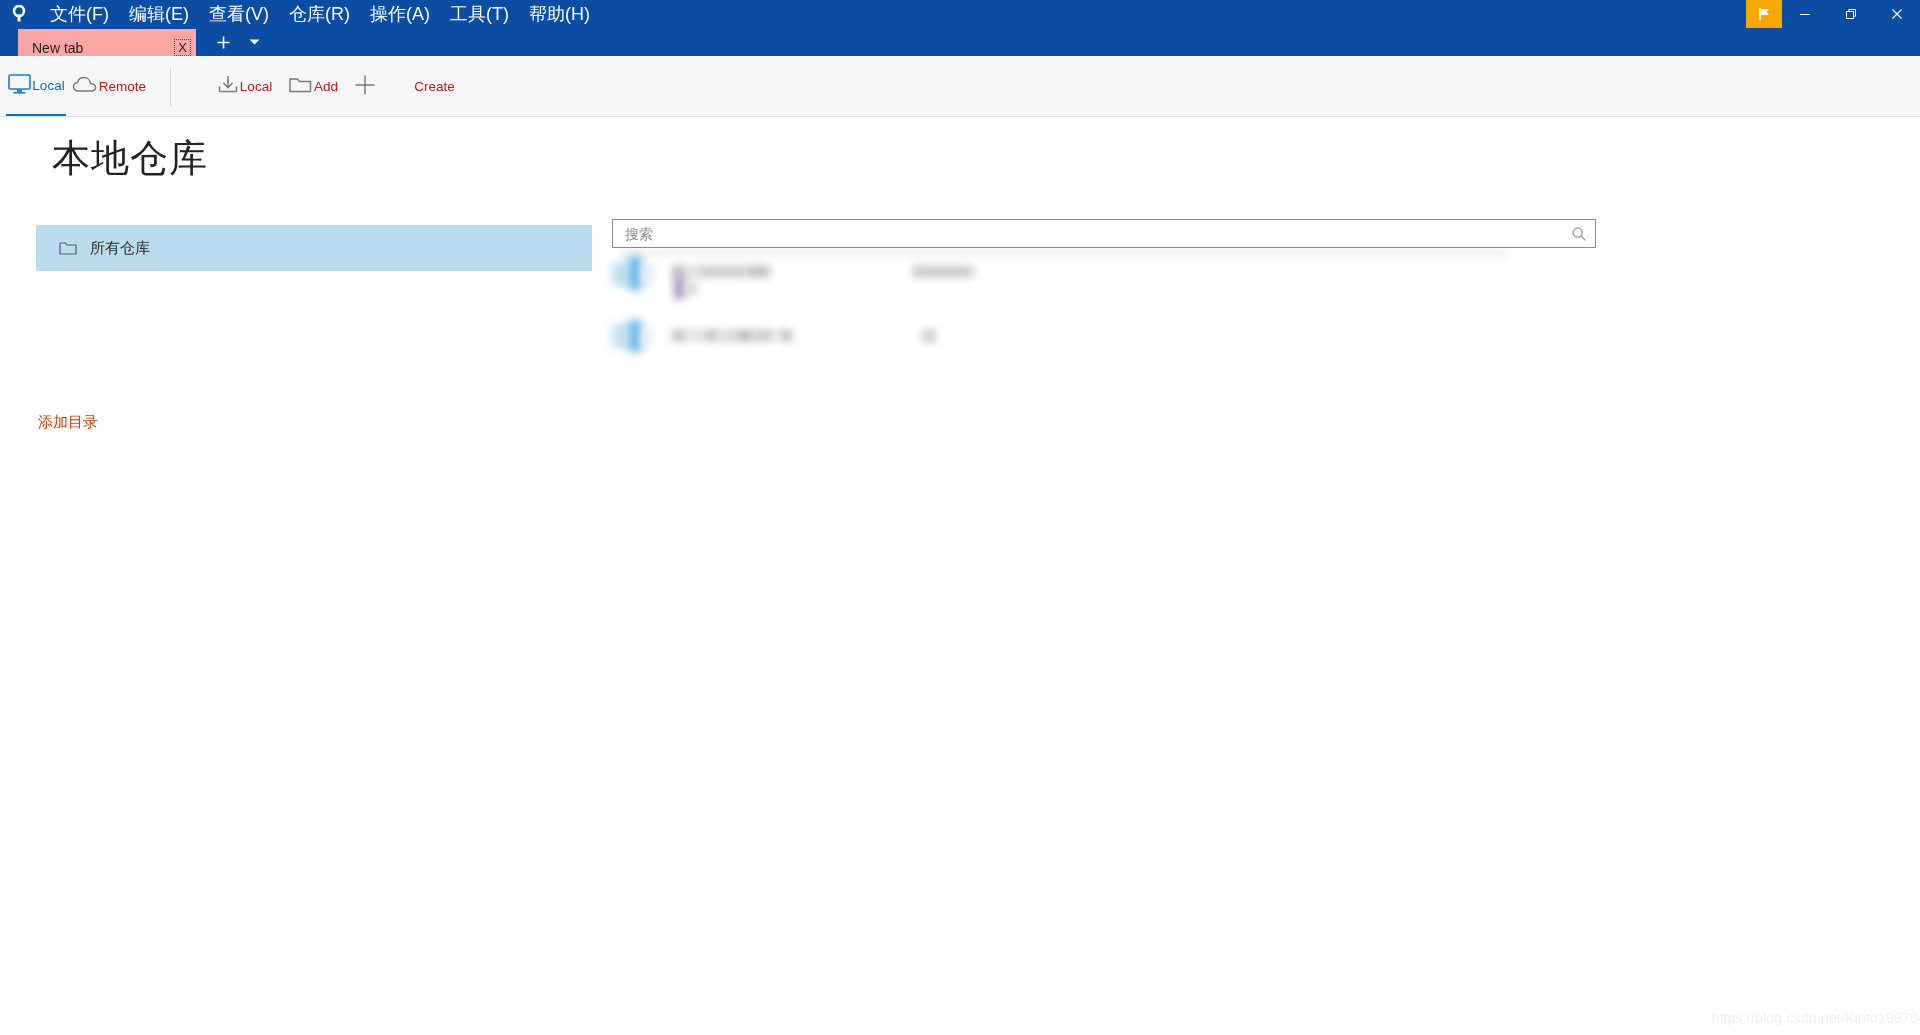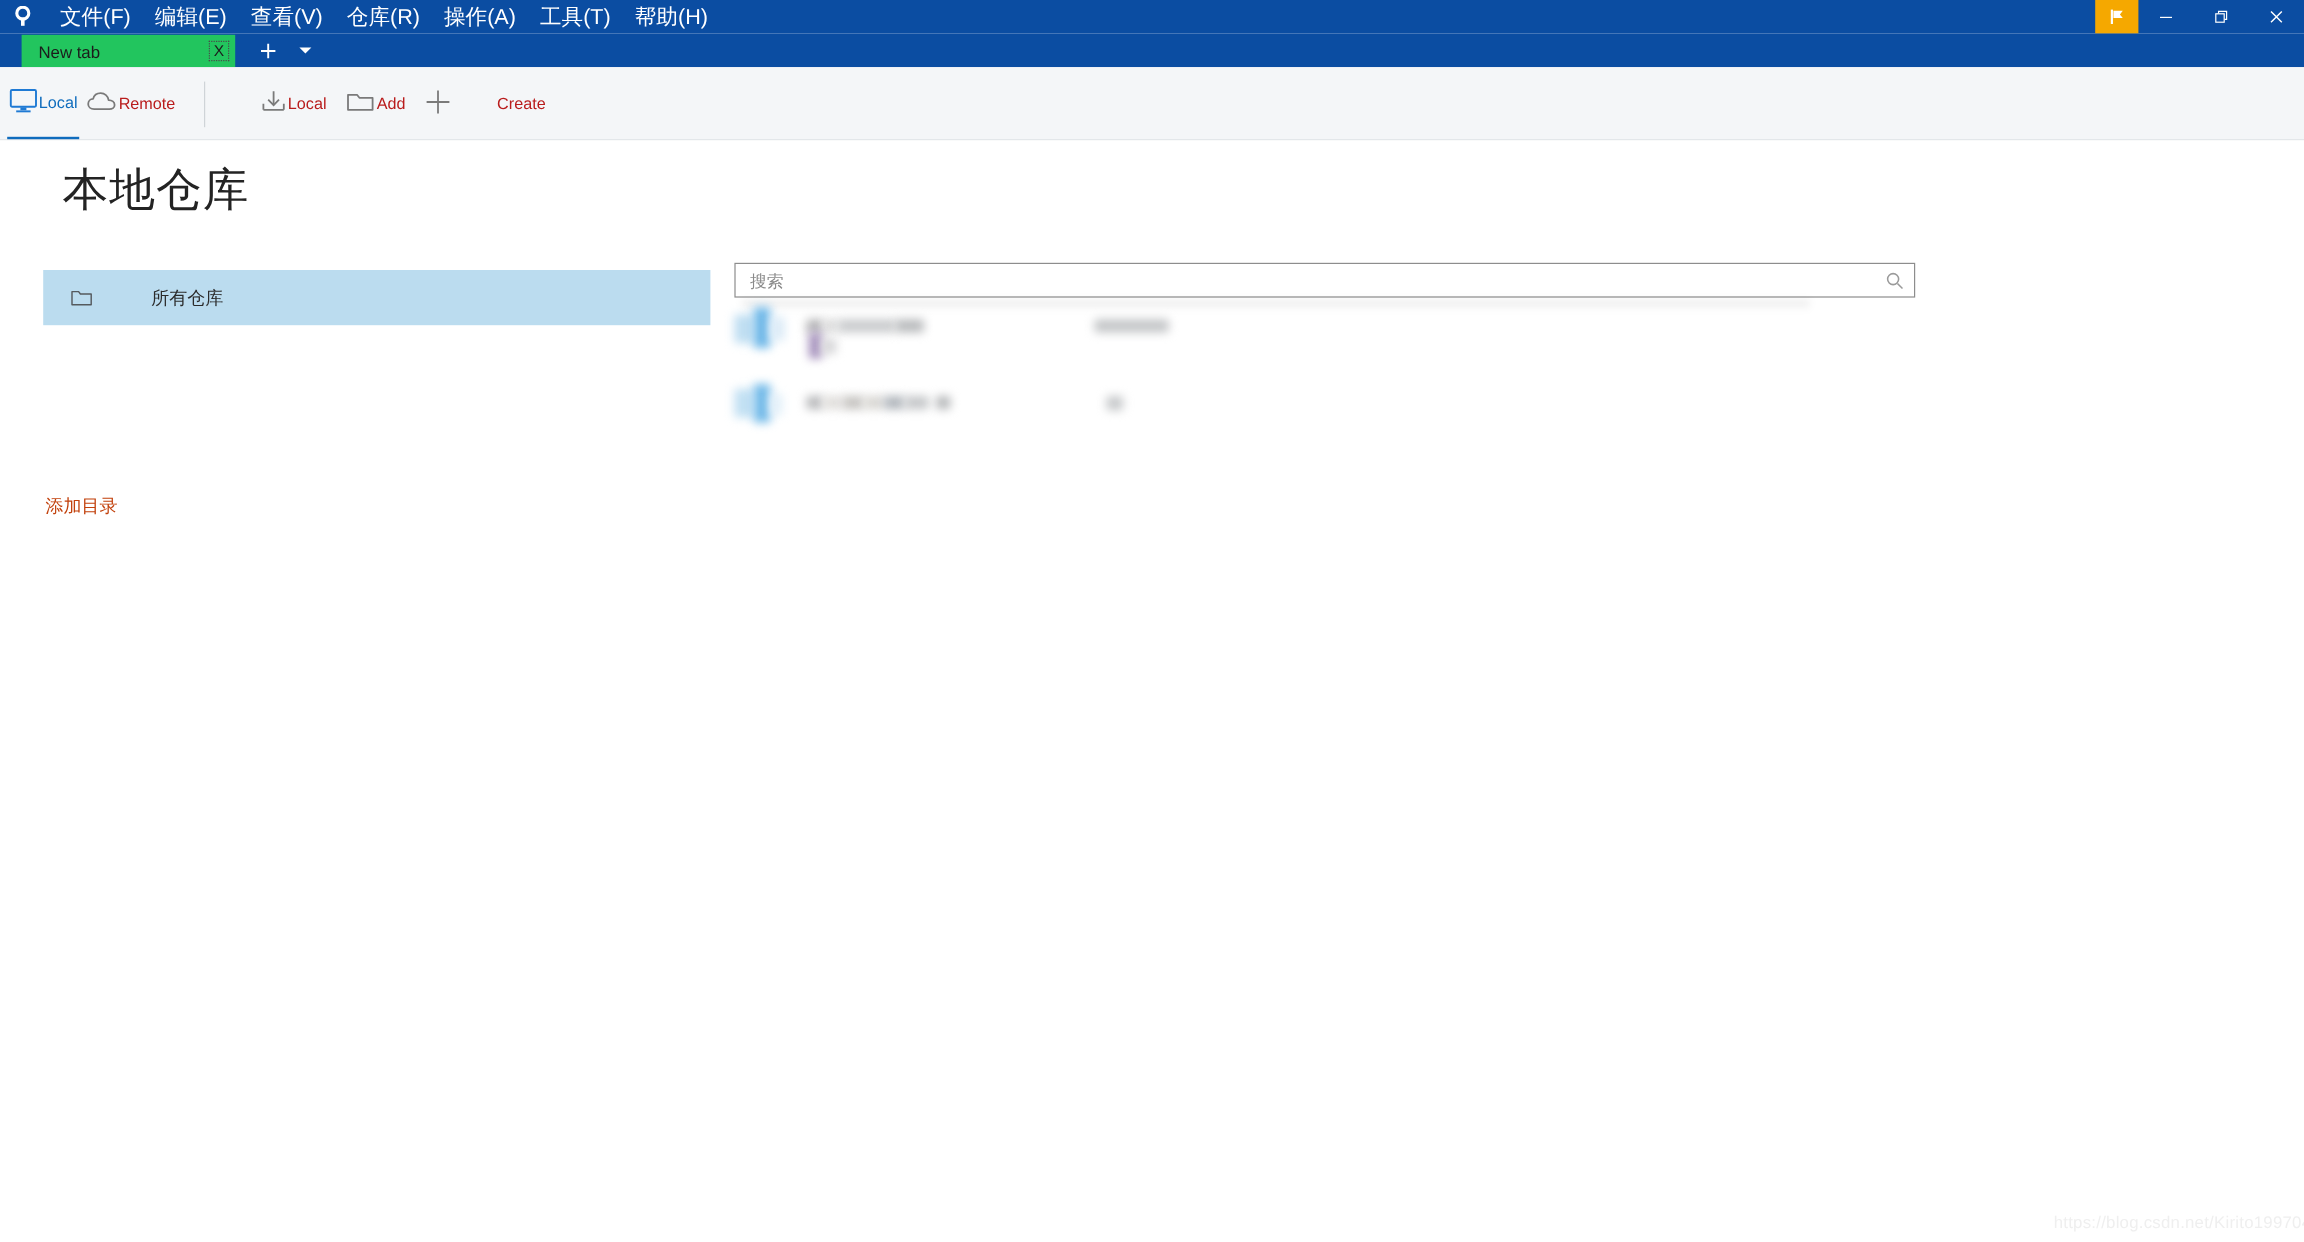--- a/index.html
+++ b/index.html
@@ -87,23 +87,23 @@
     left: 0; top: 28px;
     width: 1920px;
     height: 28px;
     background: #0b4da2;
   }
   .tab {
     position: absolute;
     left: 18px; top: 1px;
     width: 178px;
     height: 27px;
-    background: #22c55e;
-    display: flex;
-    align-items: center;
+    background: #fca5a5;
+    display: flex;
+    align-items: flex-end;
     box-sizing: border-box;
     cursor: default;
   }
   .tab-label {
     font-size: 14px;
     color: #1c1c1c;
     margin-left: 14px;
     flex: 1;
     white-space: nowrap;
     overflow: hidden;
@@ -205,21 +205,21 @@
     width: 556px;
   }
   .sidebar-item {
     width: 556px;
     height: 46px;
     display: flex;
     align-items: center;
     box-sizing: border-box;
     cursor: pointer;
   }
-  .sidebar-item.selected { background: #bbdcef; gap: 36px; }
+  .sidebar-item.selected { background: #bbdcef; }
   .sidebar-item .folder {
     margin-left: 23px;
     width: 18px;
     display: flex;
     align-items: center;
   }
   .sidebar-item .s-label {
     margin-left: 13px;
     font-size: 15px;
     color: #2b2b2b;

